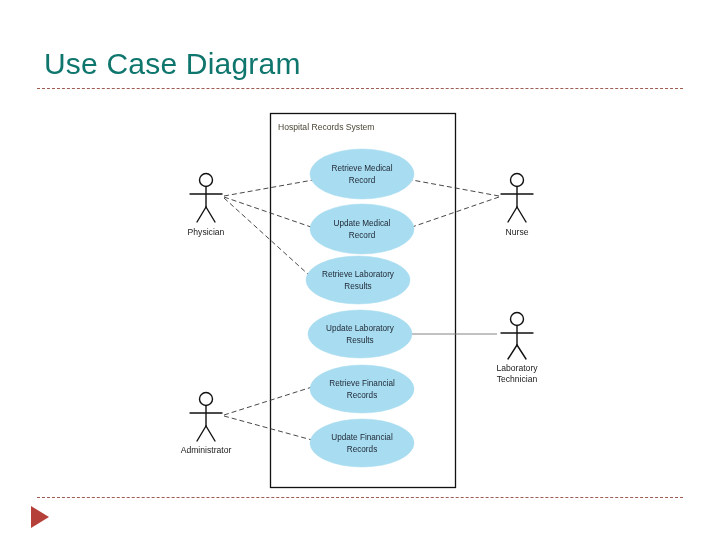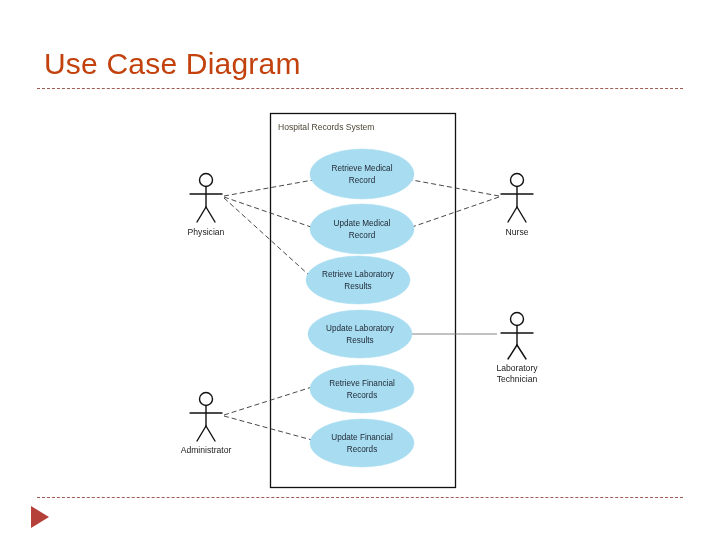--- a/index.html
+++ b/index.html
@@ -15,21 +15,21 @@
     font-family: "Liberation Sans", sans-serif;
   }
 
   
   #slide-title {
     position: absolute;
     left: 44px;
     top: 47px;
     font-size: 30px;
     line-height: 34px;
-    color: #c2410c;
+    color: #0f766e;
     letter-spacing: 0.2px;
     white-space: nowrap;
   }
 
   
   .rule {
     position: absolute;
     left: 37px;
     width: 646px;
     height: 0;

